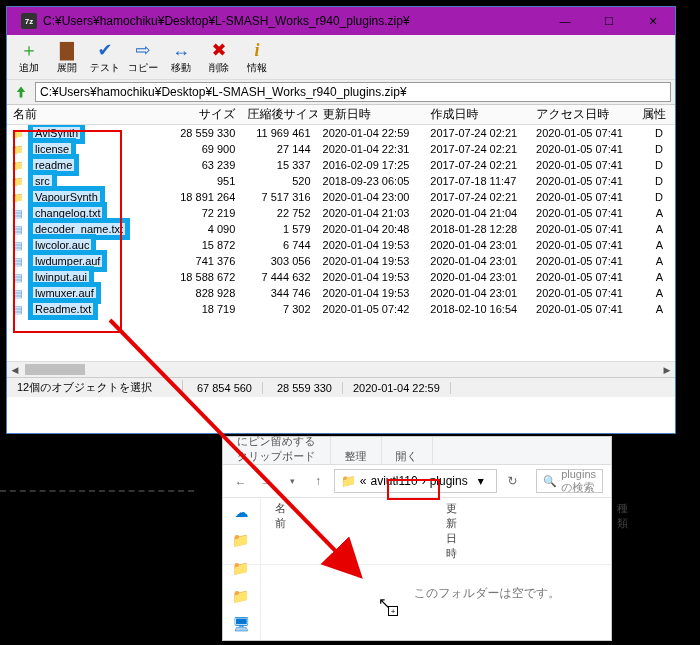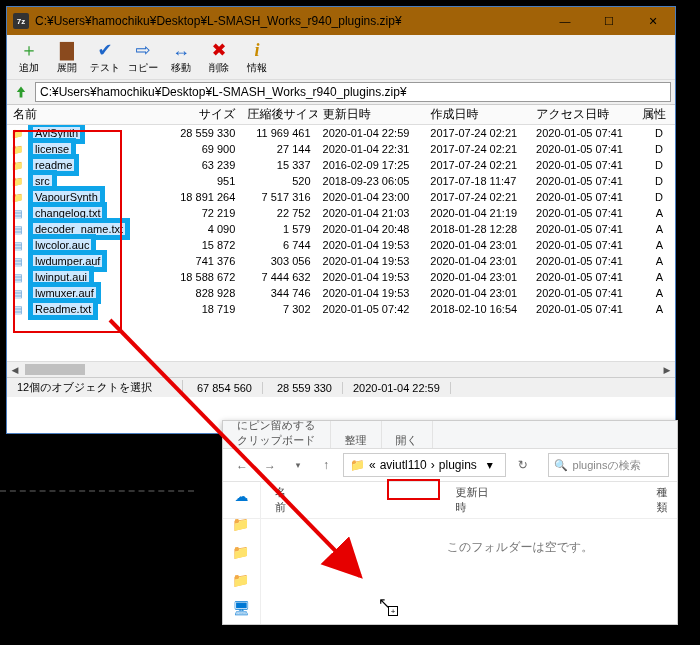--- a/index.html
+++ b/index.html
@@ -1,19 +1,19 @@
 <!DOCTYPE html>
 <html><head>
 <meta charset="utf-8">
 <style>
   * { box-sizing: border-box; font-family: "Segoe UI", "Meiryo", sans-serif; }
   body { margin: 0; background: #000; width: 700px; height: 645px; overflow: hidden; position: relative; }
   .window { position: absolute; background: #fff; border: 1px solid #4a7dbf; box-shadow: 0 2px 6px rgba(0,0,0,.3); }
   .w1 { left: 6px; top: 6px; width: 670px; height: 428px; }
-  .titlebar { display: flex; align-items: center; height: 28px; background: #a16207; font-size: 12px; padding-left: 6px; }
+  .titlebar { display: flex; align-items: center; height: 28px; background: #a21caf; font-size: 12px; padding-left: 14px; }
   .titlebar .icon7z { width:16px; height:16px; display:inline-flex; align-items:center; justify-content:center; background:#333; color:#fff; font-size:8px; font-weight:bold; border-radius:2px; margin-right:6px; }
   .title-text { flex:1; color:#000; }
   .winbtns { display:flex; }
   .winbtn { width:44px; height:28px; display:flex; align-items:center; justify-content:center; font-size:11px; color:#000; }
   .menubar { display:flex; gap:4px; padding:2px 6px; font-size:12px; background:#f0f0f0; border-bottom:1px solid #ddd; }
   .menuitem { padding:2px 6px; }
   .toolbar { display:flex; align-items:center; gap:2px; padding:2px 4px; background:#f0f0f0; border-bottom:1px solid #ddd; }
   .tbtn { display:flex; flex-direction:column; align-items:center; width:36px; font-size:10px; color:#000; padding:2px 0; }
   .tbtn .ticon { width:22px; height:22px; display:flex; align-items:center; justify-content:center; font-size:18px; }
   .addrrow { display:flex; align-items:center; padding:2px 4px; background:#f0f0f0; border-bottom:1px solid #ccc; }
@@ -36,21 +36,21 @@
   .folder{color:#ffb900;} .filei{color:#5a9bd5;}
   .scrollbar-h { position:absolute; left:0; right:0; bottom:0; height:16px; background:#f0f0f0; border-top:1px solid #ddd; display:flex; }
   .scrollbar-h .arrow{width:16px;display:flex;align-items:center;justify-content:center;font-size:9px;color:#555;}
   .scrollbar-h .thumb{width:60px;background:#c0c0c0;margin:2px;}
   .scrollbar-h .track{flex:1;}
   .statusbar { display:flex; font-size:11px; border-top:1px solid #ccc; background:#f0f0f0; height:20px; align-items:center; }
   .statusbar .scell{border-right:1px solid #ccc; padding:0 10px;}
   .redbox1 { position:absolute; left:13px; top:130px; width:109px; height:203px; border:2px solid #e60000; pointer-events:none; }
   .redbox2 { position:absolute; left:387px; top:479px; width:53px; height:21px; border:2px solid #e60000; pointer-events:none; }
 
-  .w2 { left:222px; top:420px; width:456px; height:205px; background:#fff; border:1px solid #ccc; }
+  .w2 { left:222px; top:436px; width:390px; height:205px; background:#fff; border:1px solid #ccc; }
   .ribbon { display:flex; font-size:11px; background:#f5f6f7; border-bottom:1px solid #ddd; height:28px; }
   .ribgrp { display:flex; flex-direction:column; align-items:center; justify-content:flex-end; padding:0 14px; border-right:1px solid #e3e3e3; color:#555; }
   .navrow { display:flex; align-items:center; gap:6px; padding:4px 8px; background:#fff; border-bottom:1px solid #e3e3e3; font-size:12px; }
   .navbtn{width:22px;height:22px;display:flex;align-items:center;justify-content:center;color:#666;}
   .crumb { display:flex; align-items:center; gap:4px; border:1px solid #ccc; padding:2px 6px; height:24px; flex:0 0 auto; }
   .crumb .fic{color:#ffb900;}
   .search { flex:1; border:1px solid #ccc; height:24px; display:flex; align-items:center; padding:0 6px; color:#888; gap:4px; font-size:11px; margin-left:8px; }
   .ehdr { display:flex; font-size:11px; color:#444; border-bottom:1px solid #eee; padding:3px 0 3px 52px; gap:160px; }
   .empty { text-align:center; color:#777; font-size:12px; padding:20px 0 0 140px; }
   .sidebar { position:absolute; left:0; top:60px; bottom:0; width:38px; border-right:1px solid #eee; display:flex; flex-direction:column; align-items:center; gap:10px; padding-top:6px; }
@@ -183,21 +183,21 @@
         <div class="cell cattr">D</div>
       </div>
       <div class="row">
         <div class="fname">
           <span class="fi filei">▤</span>
           <span class="labelsel">changelog.txt</span>
         </div>
         <div class="cell csize">72 219</div>
         <div class="cell cpsize">22 752</div>
         <div class="cell cmod">2020-01-04 21:03</div>
-        <div class="cell ccre">2020-01-04 21:19</div>
+        <div class="cell ccre">2020-01-04 21:04</div>
         <div class="cell cacc">2020-01-05 07:41</div>
         <div class="cell cattr">A</div>
       </div>
       <div class="row">
         <div class="fname">
           <span class="fi filei">▤</span>
           <span class="labelsel">decoder_name.txt</span>
         </div>
         <div class="cell csize">4 090</div>
         <div class="cell cpsize">1 579</div>

